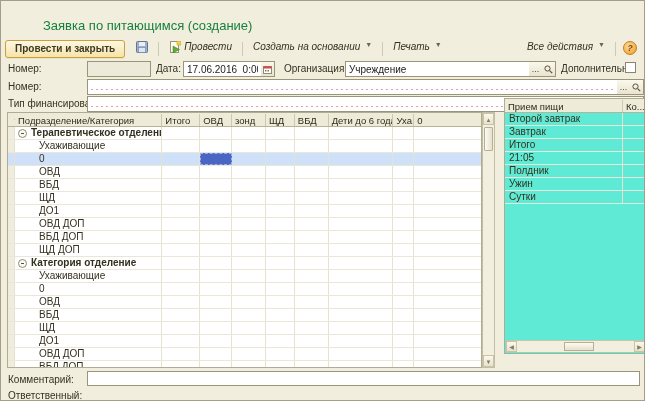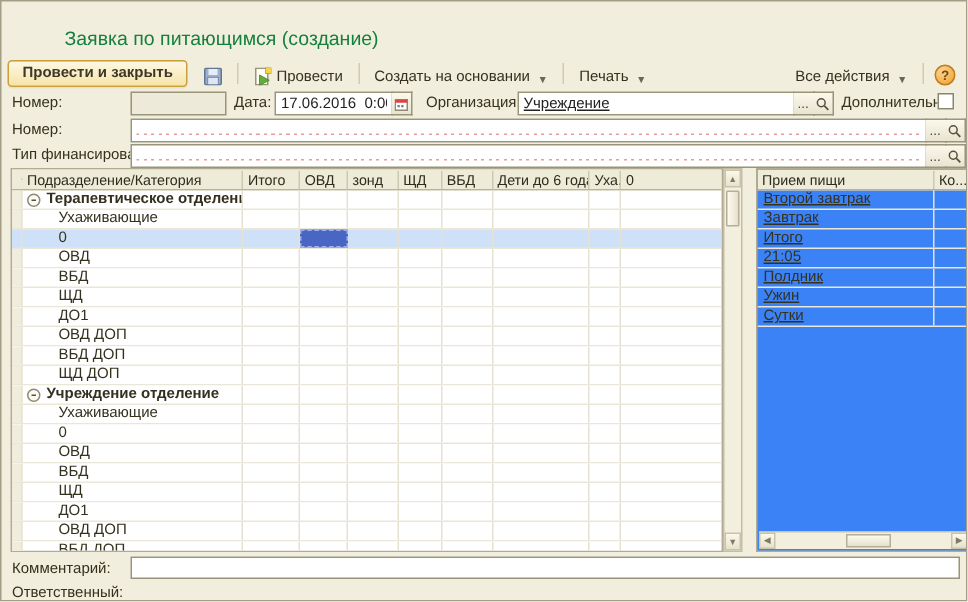--- a/index.html
+++ b/index.html
@@ -31,22 +31,22 @@
 
   
   .page-title { position:absolute; left:7px; top:17px; font-size:13px; font-weight:normal; color:#15803d;margin-left:35px; }
 
   
   .toolbar { position:absolute; left:4px; top:37px; right:4px; height:21px;
              display:flex; align-items:center; }
   .btn-default { height:18px; padding:0 9px; font-size:10px; font-weight:bold; color:#3e3826;
                  background:linear-gradient(#fdf8e3,#f6e3a8); border:1px solid #cb9f3b;
                  border-radius:3px; box-shadow:0 1px 0 #e7e2cc; display:flex; align-items:center; }
-  .btn-flat { height:18px; padding:0 5px; display:flex; align-items:flex-end; gap:3px;
-              background:transparent; border:1px solid transparent; font-size:10px; color:#35311f; }
+  .btn-flat { height:18px; padding:0 5px; display:flex; align-items:flex-start; gap:3px;
+              background:transparent; border:1px solid transparent; font-size:10px; color:#35311f;font-style:italic; }
   .tool-sep { width:1px; height:14px; background:#cfcab2; margin:0 4px; }
   .caret { font-size:7px; color:#6b6753; margin-left:2px; }
   .spacer { flex:1 1 auto; }
   .icon-floppy { width:12px; height:12px; }
   .icon-post { width:12px; height:12px; }
   .help-btn { width:14px; height:14px; border-radius:50%; border:1px solid #c27c18;
               background:radial-gradient(circle at 35% 30%, #fbd592, #ef9f2e);
               color:#7a4a05; font-weight:bold; font-size:9px; text-align:center; line-height:12px; }
 
   
@@ -92,23 +92,23 @@
                   font-size:6px; color:#807b63; line-height:12px; background:linear-gradient(#fbf8ec,#e7e2cd);
                   border:1px solid #c9c3aa; }
   .vthumb { position:absolute; left:1px; top:14px; width:9px; height:24px;
             background:linear-gradient(90deg,#fdfbf2,#e6e1cb); border:1px solid #b5af97; border-radius:1px; }
   .hscroll { position:absolute; left:1px; bottom:1px; right:1px; height:12px; background:#f3efdf;
              border-top:1px solid #c9c3aa; }
   .hthumb { position:absolute; left:58px; top:1px; width:30px; height:9px;
             background:linear-gradient(#fdfbf2,#e6e1cb); border:1px solid #b5af97; }
 
   
-  .meal-panel { position:absolute; left:503px; top:111px; width:142px; height:256px;
-                background:#3b82f6; border:1px solid #b1ab92; border-right:none; overflow:hidden; }
-  .meal-row { display:flex; height:13px; border-bottom:1px solid #eae7d8;text-decoration:underline; }
+  .meal-panel { position:absolute; left:503px; top:97px; width:142px; height:256px;
+                background:#5eead4; border:1px solid #b1ab92; border-right:none; overflow:hidden; }
+  .meal-row { display:flex; height:13px; border-bottom:1px solid #eae7d8; }
   .m-name { width:118px; border-right:1px solid #e6e2d2; padding-left:4px; line-height:12px; font-size:10px; }
   .m-count { flex:1; }
 
   
   .footer-label { position:absolute; font-size:10px; color:#35311f; }
 </style>
 </head>
 <body>
 
 <div class="window">
@@ -162,21 +162,21 @@
   <input class="tinput" style="left: 182px; top: 60px; width: 79px;" value="17.06.2016  0:00:00">
   <span class="mini-btn" style="left:260px; top:60px; width:14px">
     <svg width="9" height="9" viewBox="0 0 9 9">
         <rect x="0.5" y="1.5" width="8" height="7" fill="#fff" stroke="#8f8a74"></rect>
         <rect x="0.5" y="1.5" width="8" height="2" fill="#d44"></rect>
         <rect x="2" y="5" width="1.5" height="1.5" fill="#777"></rect>
         <rect x="4.5" y="5" width="1.5" height="1.5" fill="#777"></rect>
       </svg>
   </span>
   <span class="flabel" style="left:283px; top:62px">Организация:</span>
-  <input class="tinput" style="left: 344px; top: 60px; width: 185px; text-decoration: underline;" value="Учреждение">
+  <input class="tinput" style="left: 344px; top: 60px; width: 185px;" value="Учреждение">
   <span class="mini-btn" style="left:528px; top:60px; width:14px">...</span>
   <span class="mini-btn" style="left:541px; top:60px; width:14px">
     <svg width="9" height="9" viewBox="0 0 9 9">
         <circle cx="3.5" cy="3.5" r="2.6" fill="none" stroke="#55513d"></circle>
         <line x1="5.6" y1="5.6" x2="8.2" y2="8.2" stroke="#55513d" stroke-width="1.2"></line>
       </svg>
   </span>
   <span class="flabel" style="left:560px; top:62px">Дополнительно:</span>
   <span class="checkbox" style="left:624px; top:61px"></span>
 
@@ -352,21 +352,21 @@
           <div class="cell col4"></div>
           <div class="cell col5"></div>
           <div class="cell col6"></div>
           <div class="cell col7"></div>
           <div class="cell col8"></div>
         </div>
         <div class="trow group">
           <div class="cell c-marker"></div>
           <div class="cell c-name">
             <span class="tree-icon"></span>
-            <span>Учреждение отделение</span>
+            <span>Категория отделение</span>
           </div>
           <div class="cell col1"></div>
           <div class="cell col2"></div>
           <div class="cell col3"></div>
           <div class="cell col4"></div>
           <div class="cell col5"></div>
           <div class="cell col6"></div>
           <div class="cell col7"></div>
           <div class="cell col8"></div>
         </div>

